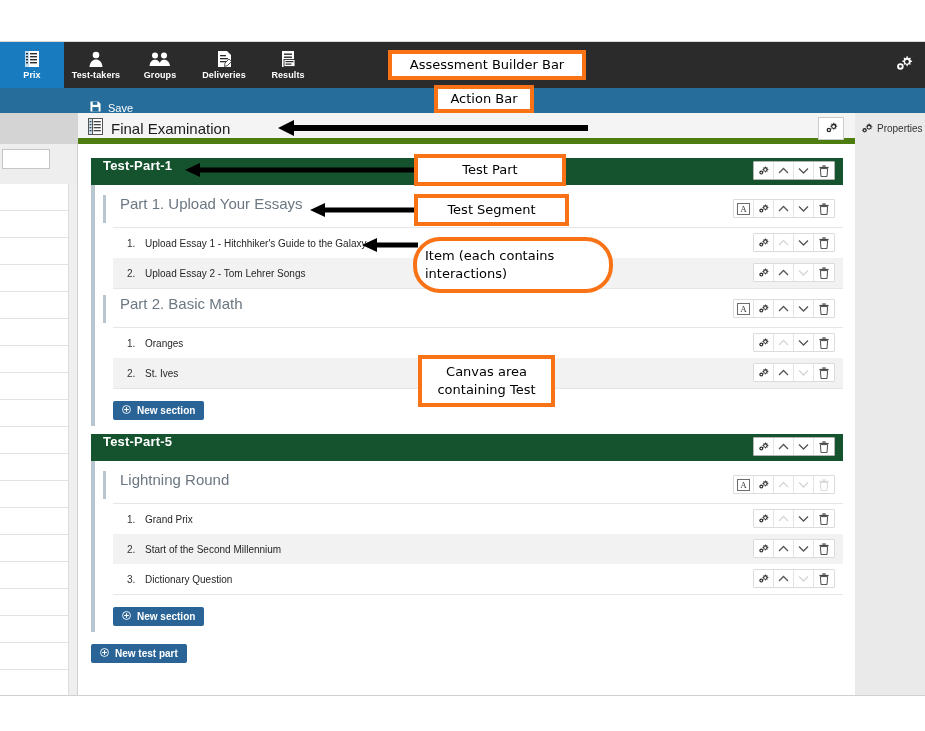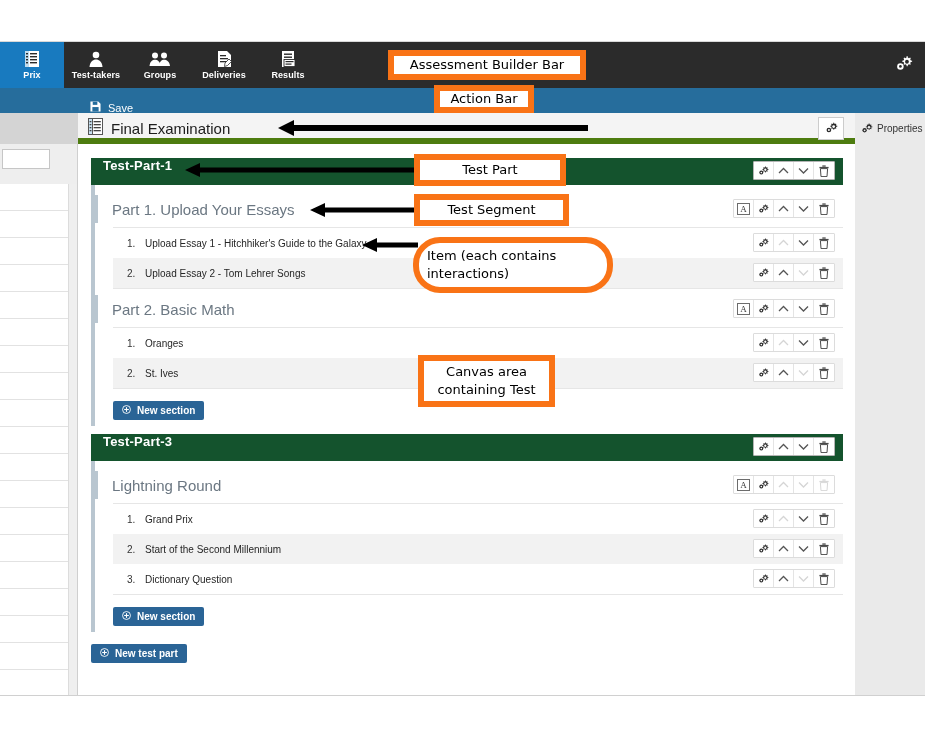--- a/index.html
+++ b/index.html
@@ -88,21 +88,21 @@
     position:relative; height:27px; background:#14532d;
     display:flex; align-items:flex-start;
     border-left:4px solid #14532d;
   }
   .test-part-title { color:#ffffff; font-weight:bold; font-size:13px; padding-left:8px; letter-spacing:0.2px; }
 
   .test-part-body { border-left:4px solid #b9c6d0; padding:10px 0 6px 0; }
 
   
   .section { margin-bottom:6px; position:relative; }
-  .section-header { position:relative; height:28px; display:flex; align-items:center; padding-left:14px; border-left:3px solid #b9c6d0; margin-left:0;}
+  .section-header { position:relative; height:28px; display:flex; padding-left:14px; border-left:3px solid #b9c6d0; margin-left:8px;}
   .section-title { font-size:15px; color:#6b7782; }
 
   .items-box { margin:4px 0 0 18px; border:1px solid #e6e6e6; border-left:none; border-right:none; }
   .item-row {
     position:relative; height:30px; display:flex; align-items:center;
     padding-left:14px; font-size:10px; color:#2e2e2e; background:#ffffff;
   }
   .item-row.alt { background:#f2f2f2; }
   .item-num { width:18px; color:#333; font-size:10px; }
   .item-label { font-size:10px; color:#262626; }
@@ -125,21 +125,21 @@
   .btn-primary {
     display:inline-flex; align-items:center; gap:6px;
     height:19px; padding:0 9px; background:#2a6496; color:#ffffff;
     font-size:10px; font-weight:bold; cursor:pointer; border:none; border-radius:2px;
   }
   .btn-new-section { margin:6px 0 0 18px; }
   .btn-new-testpart { margin:4px 16px 0 0; }
 
   
   .anno {
-    position:absolute; background:#ffffff; border:6px solid #f97316;
+    position:absolute; background:#ffffff; border:4px solid #f97316;
     font-family:"DejaVu Sans", sans-serif; font-size:13px; color:#000;
     display:flex; align-items:center; justify-content:center; text-align:center;
     line-height:1.35; padding:3px 8px; z-index:50; white-space:pre-line;
   }
   .arrow { position:absolute; z-index:49; }
 
   .bottom-strip { position:absolute; left:0; bottom:0; width:925px; height:36px; background:#ffffff; border-top:1px solid #d0d0d0;}
 </style>
 </head>
 <body>
@@ -633,21 +633,21 @@
             </div><button class="btn-primary btn-new-section">
               <span><svg width="9" height="9" viewBox="0 0 10 10">
                   <circle cx="5" cy="5" r="4.4" fill="none" stroke="#fff" stroke-width="1"></circle>
                   <rect x="4.4" y="2.4" width="1.2" height="5.2" fill="#fff"></rect>
                   <rect x="2.4" y="4.4" width="5.2" height="1.2" fill="#fff"></rect>
                 </svg></span>
               <span>New section</span>
             </button></div>
         </div><div class="test-part">
           <div class="test-part-header">
-            <span class="test-part-title">Test-Part-3</span>
+            <span class="test-part-title">Test-Part-5</span>
             <div class="ctrl-group framed" style="right:8px; top:3px;">
               <div class="ctrl">
                 <span>
                   <svg width="11" height="11" viewBox="0 0 20 20">
                     <g fill="#2b2b2b">
                       <path d="M13 2.2 l1.1 0.35 0.15 1.4 1.25 0.72 1.25-0.65 0.8 0.8 -0.65 1.25 0.72 1.25 1.4 0.15 0 1.15 -1.4 0.15 -0.72 1.25 0.65 1.25 -0.8 0.8 -1.25-0.65 -1.25 0.72 -0.15 1.4 -1.15 0 -0.15-1.4 -1.25-0.72 -1.25 0.65 -0.8-0.8 0.65-1.25 -0.72-1.25 -1.4-0.15 0-1.15 1.4-0.15 0.72-1.25 -0.65-1.25 0.8-0.8 1.25 0.65 1.25-0.72 0.15-1.4 Z"></path>
                       <circle cx="13.3" cy="8.6" r="2.1" fill="#ffffff"></circle>
                       <circle cx="6" cy="13.8" r="3.6"></circle>
                       <circle cx="6" cy="13.8" r="1.5" fill="#ffffff"></circle>
                     </g>

